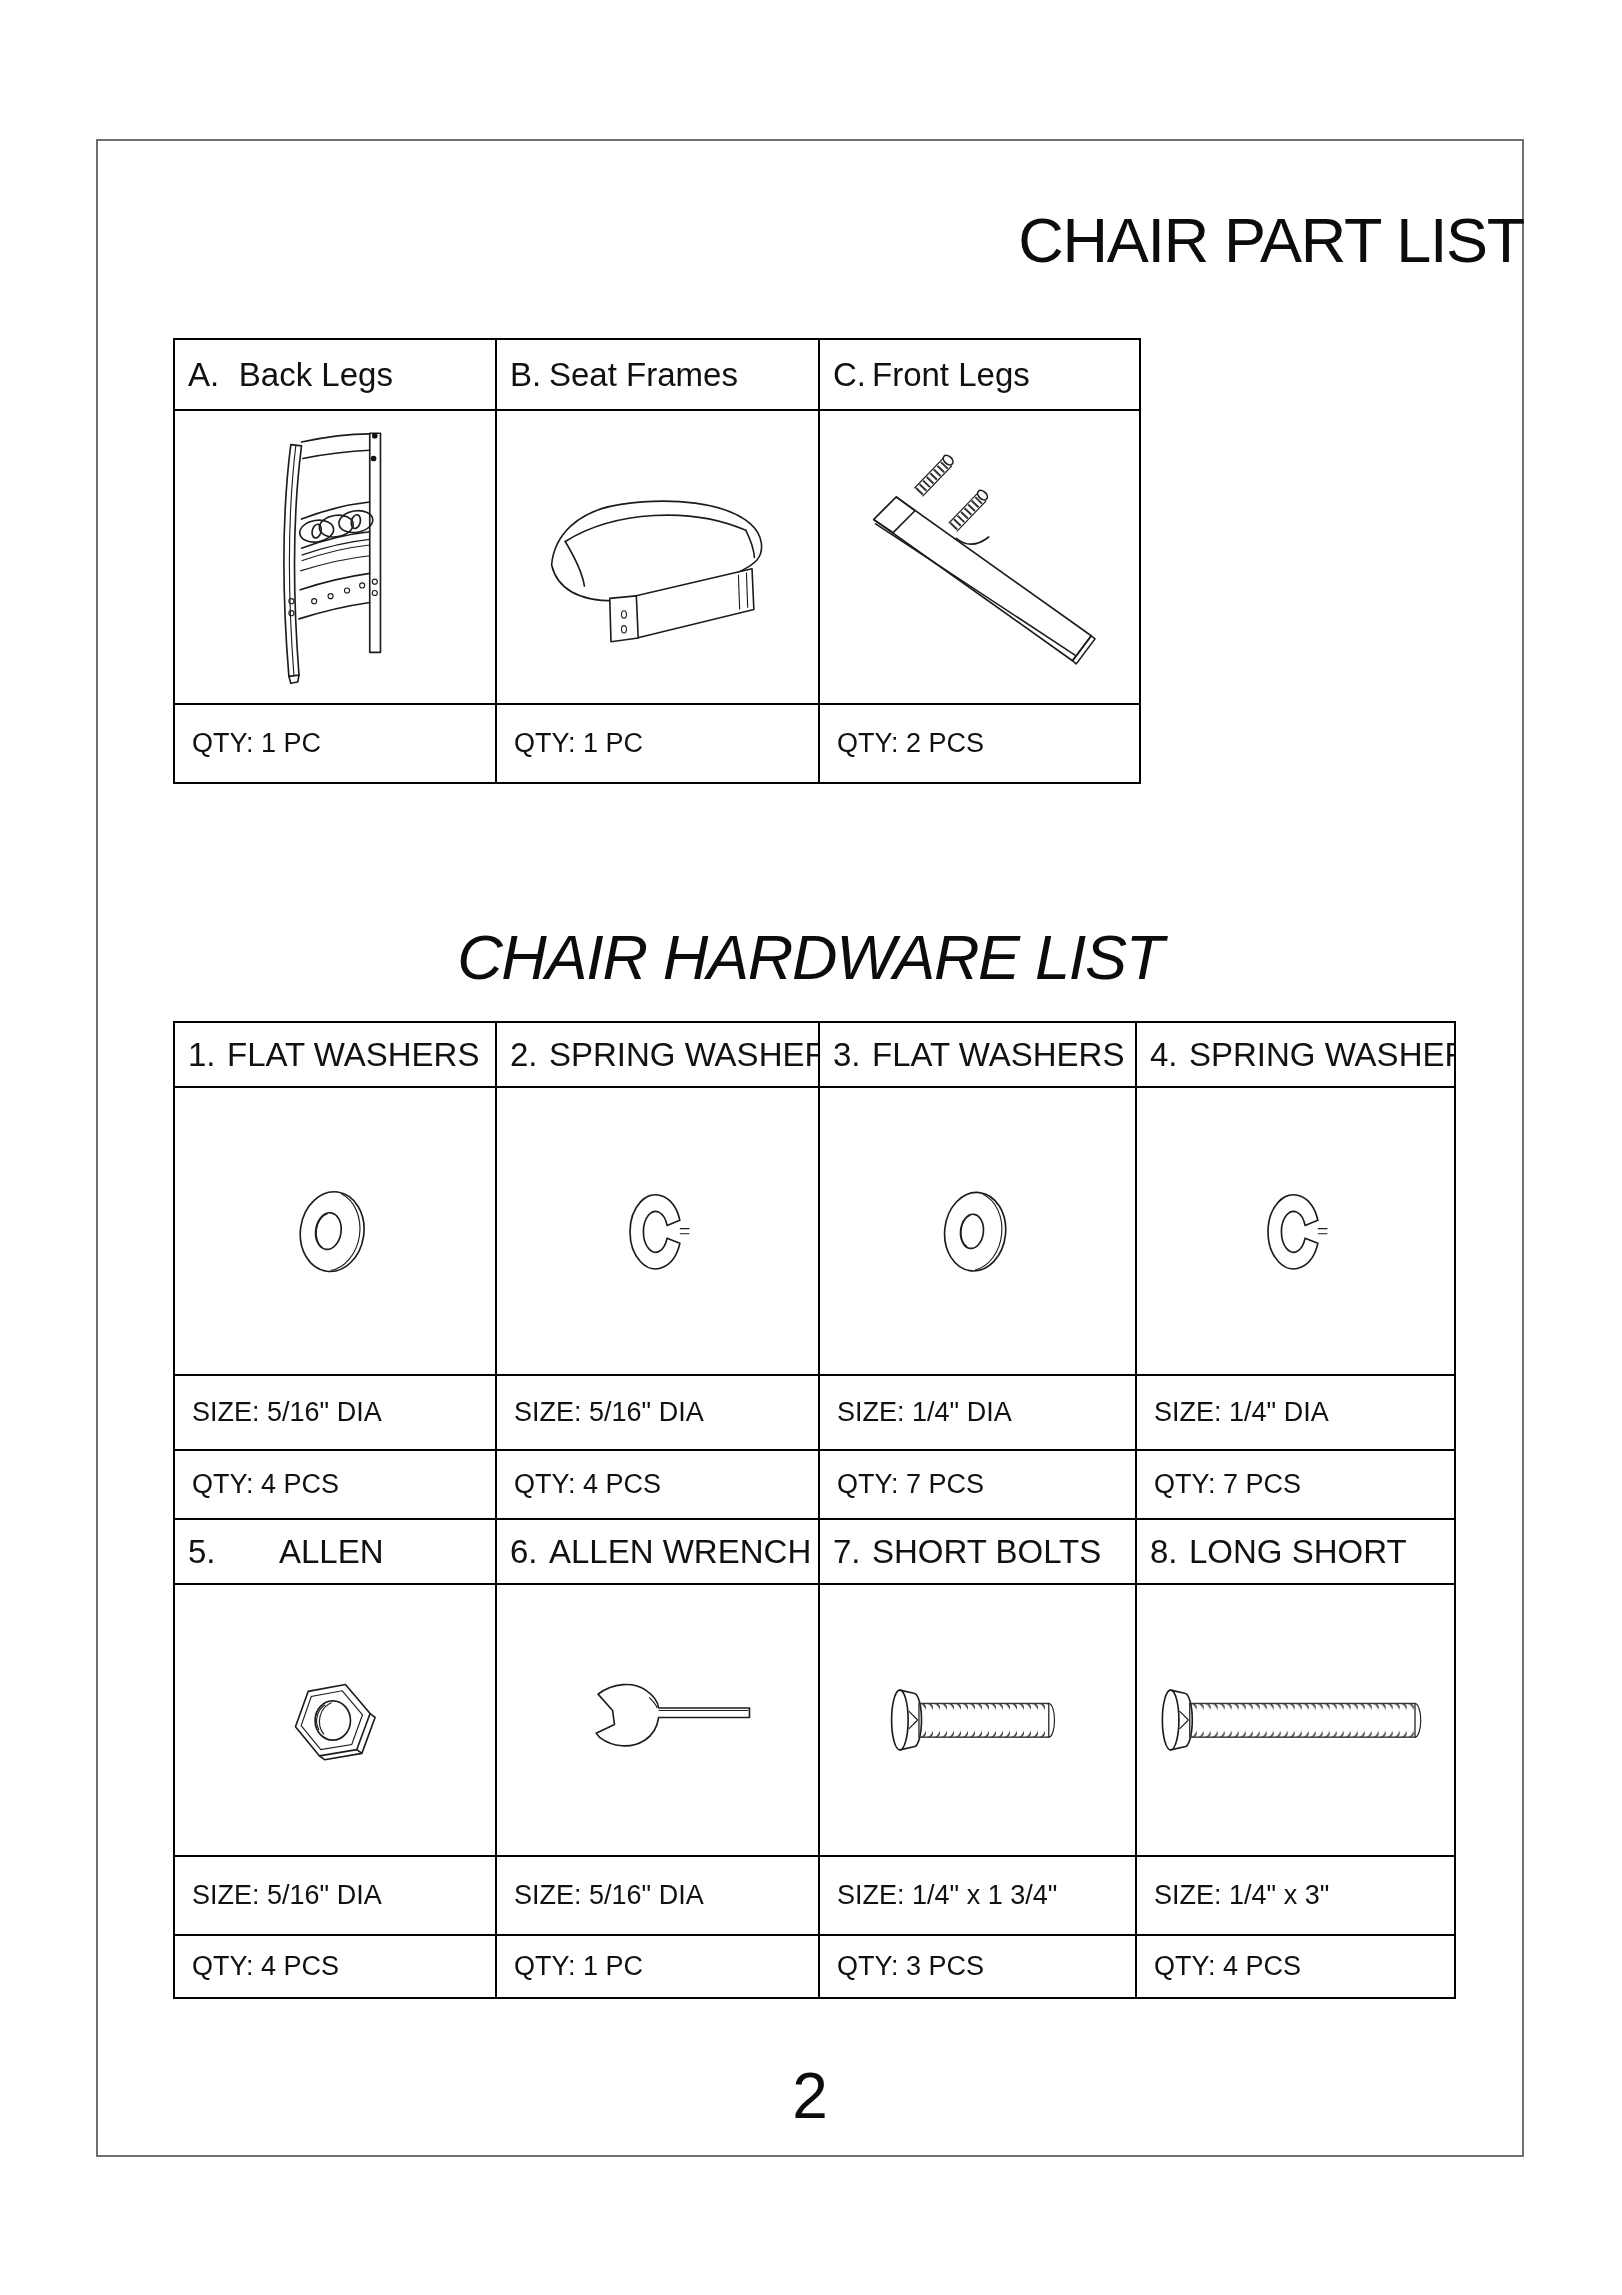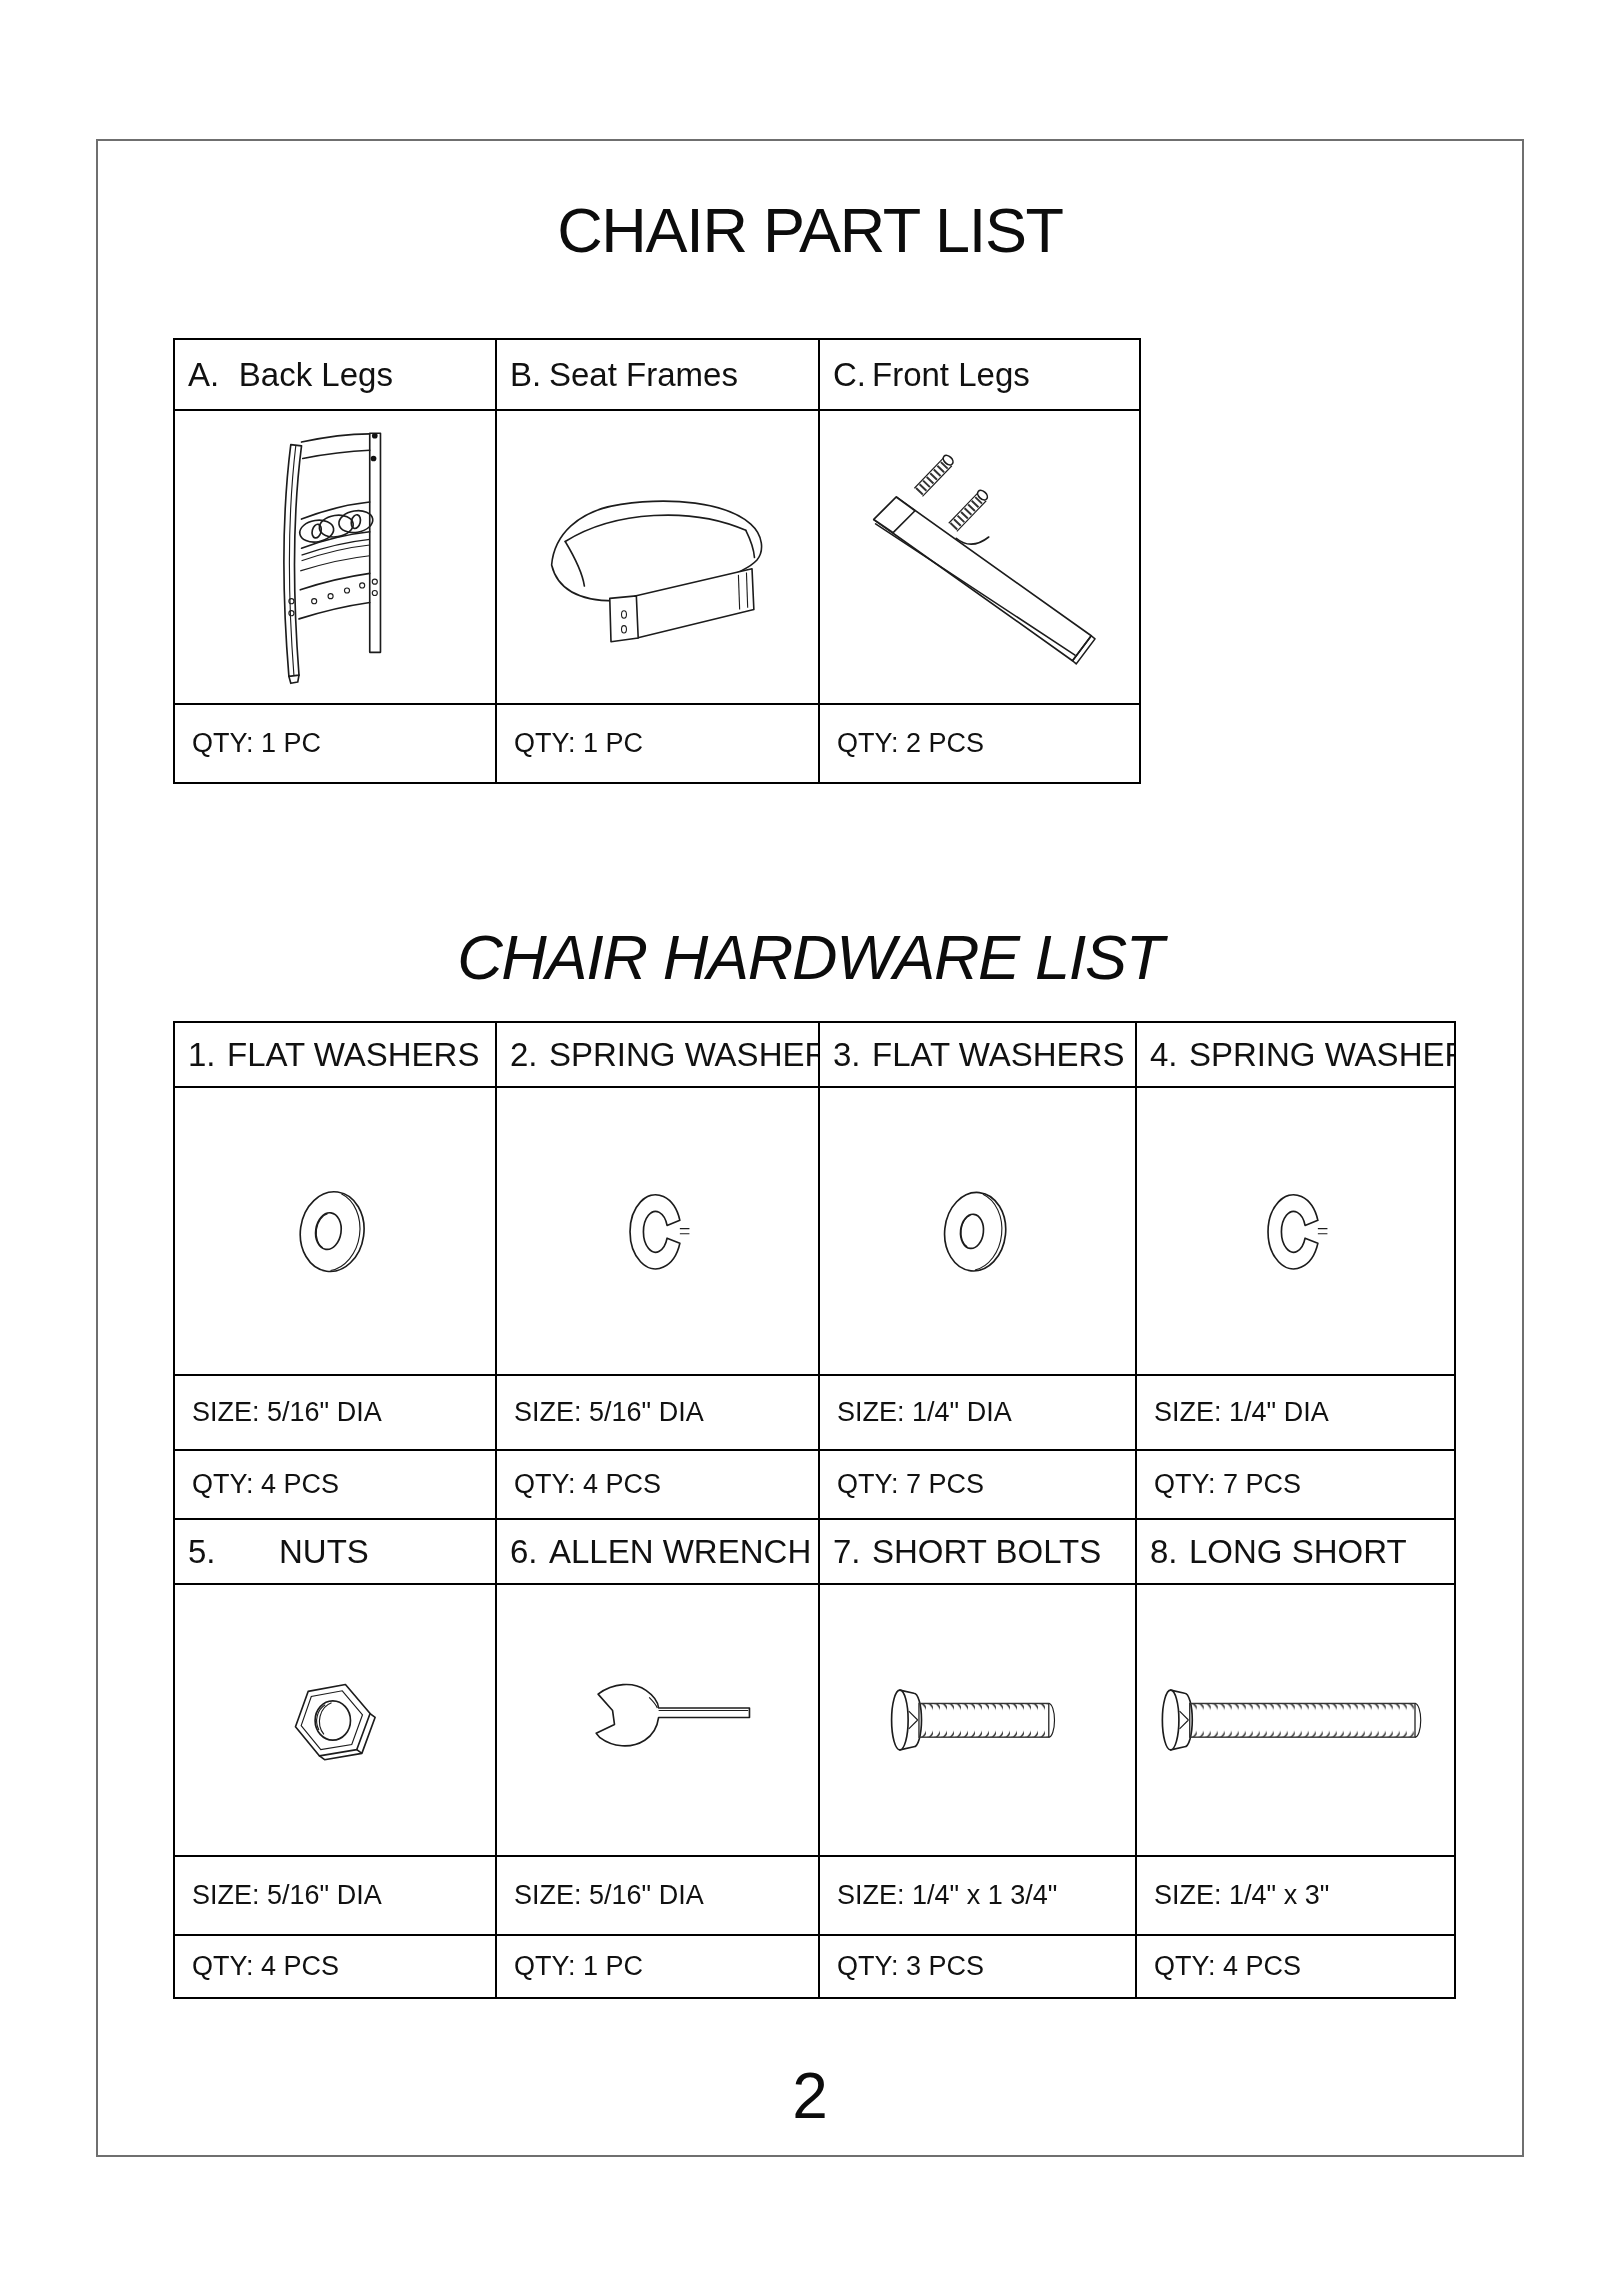--- a/index.html
+++ b/index.html
@@ -9,21 +9,21 @@
     -webkit-font-smoothing:antialiased;
   }
   .page-frame{
     position:absolute;left:96px;top:139px;width:1428px;height:2018px;
     border:2px solid #6f6f6f;box-sizing:border-box;background:#fff;
   }
   .title{
     position:absolute;left:96px;width:1428px;margin:0;text-align:center;
     font-size:63px;font-weight:400;letter-spacing:-1.3px;color:#0c0c0c;white-space:nowrap;
   }
-  .t-part{top:194px;}
+  .t-part{top:204px;text-align:right;}
   .t-hw{top:921px;font-style:italic;}
   .table{
     position:absolute;display:grid;border:1px solid #000;background:#fff;box-sizing:content-box;
   }
   .part-table{
     left:173px;top:338px;
     grid-template-columns:322px 323px 321px;
     grid-template-rows:71px 294px 79px;
   }
   .hw-table{
@@ -201,21 +201,21 @@
     <div class="cell meta">SIZE: 1/4" DIA</div>
     <div class="cell meta">SIZE: 1/4" DIA</div>
 
     <div class="cell meta">QTY: 4 PCS</div>
     <div class="cell meta">QTY: 4 PCS</div>
     <div class="cell meta">QTY: 7 PCS</div>
     <div class="cell meta">QTY: 7 PCS</div>
 
     <div class="cell hdr gap-nuts">
       <span class="num">5.</span>
-      <span class="lbl">NUTS</span>
+      <span class="lbl">ALLEN</span>
     </div>
     <div class="cell hdr">
       <span class="num">6.</span>
       <span class="lbl">ALLEN WRENCH</span>
     </div>
     <div class="cell hdr">
       <span class="num">7.</span>
       <span class="lbl">SHORT BOLTS</span>
     </div>
     <div class="cell hdr">

